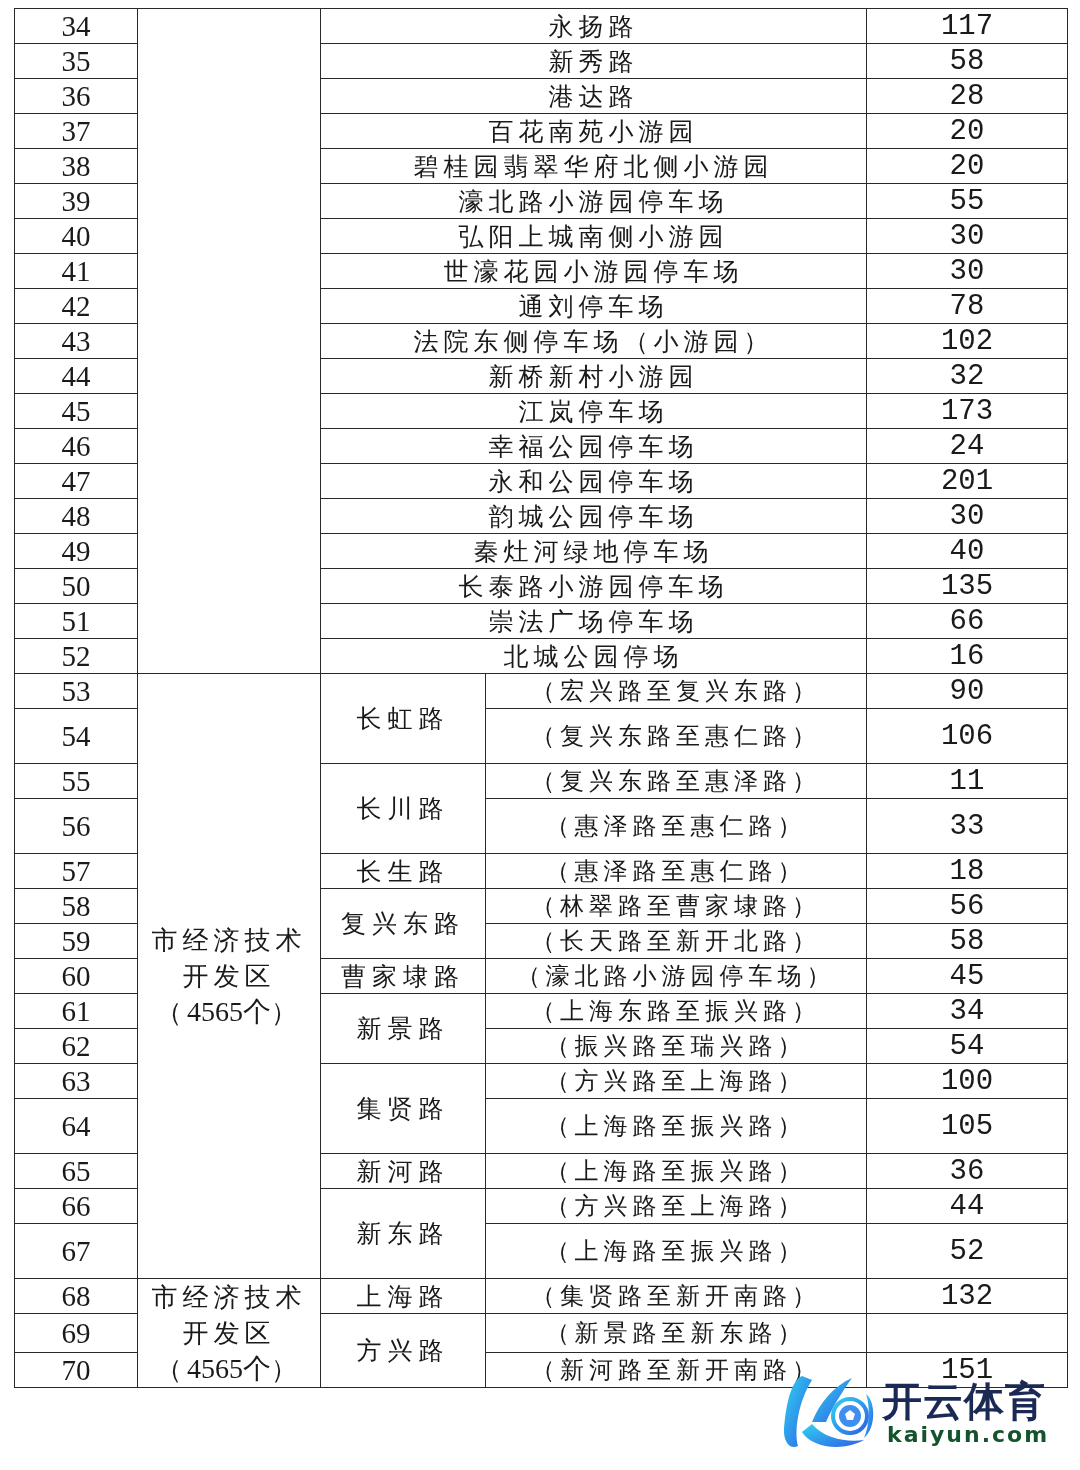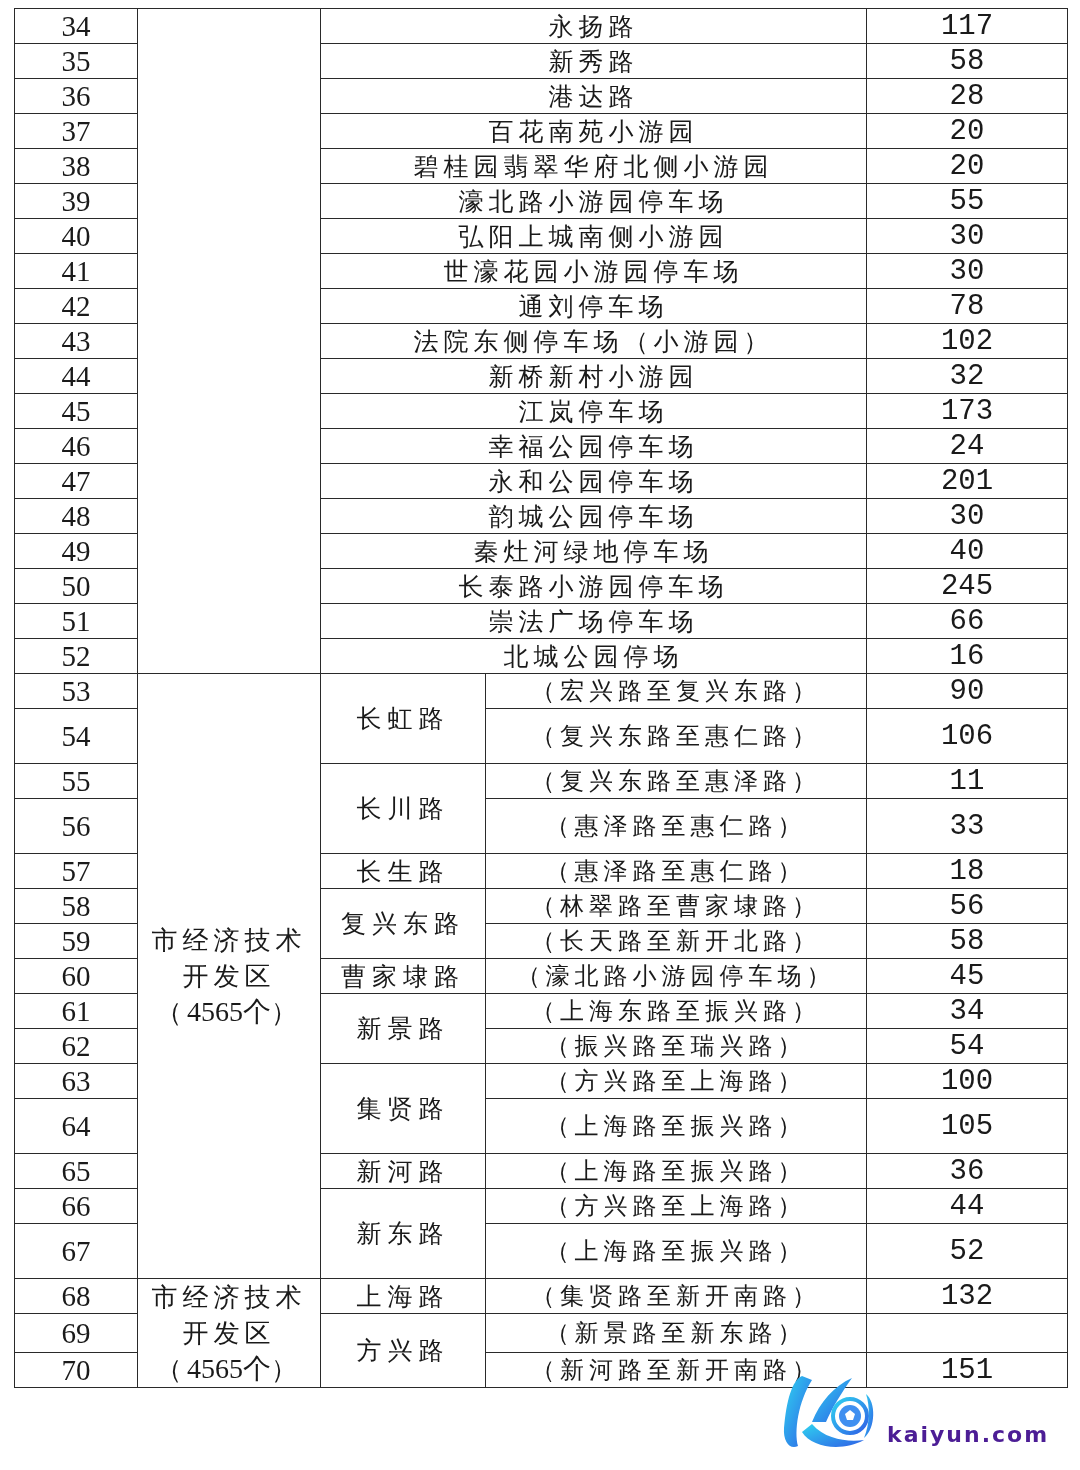--- a/index.html
+++ b/index.html
@@ -17,21 +17,21 @@
   td.district { font-size: 26px; letter-spacing: 5px; line-height: 36px; white-space: normal; }
   td.district .cnt-inline { font-family: "Liberation Serif", serif; font-size: 28px; letter-spacing: 0; }
   tr.h36 td { height: 34px; }
   tr.h55 td { height: 54px; }
   .watermark { position: absolute; left: 772px; top: 1372px; width: 300px; height: 82px;
                pointer-events: none; }
   .wm-k { position: absolute; left: 0; top: 0; width: 110px; height: 82px; }
   .wm-title { position: absolute; left: 110px; top: 2px; font-family: "DejaVu Sans", sans-serif;
               font-weight: bold; font-size: 40px; color: #1b2a55; letter-spacing: 1px; }
   .wm-url { position: absolute; left: 115px; top: 50px; font-family: "DejaVu Sans", sans-serif;
-            font-weight: bold; font-size: 22px; color: #4c1d95; letter-spacing: 2px; }
+            font-weight: bold; font-size: 22px; color: #14532d; letter-spacing: 2px; }
 </style>
 </head>
 <body>
 
 <table class="grid">
   <colgroup>
     <col style="width:123px">
     <col style="width:183px">
     <col style="width:165px">
     <col style="width:381px">
@@ -116,21 +116,21 @@
       <td class="cnt">30</td>
     </tr>
     <tr class="h36">
       <td class="num">49</td>
       <td class="name" colspan="2">秦灶河绿地停车场</td>
       <td class="cnt">40</td>
     </tr>
     <tr class="h36">
       <td class="num">50</td>
       <td class="name" colspan="2">长泰路小游园停车场</td>
-      <td class="cnt">245</td>
+      <td class="cnt">135</td>
     </tr>
     <tr class="h36">
       <td class="num">51</td>
       <td class="name" colspan="2">崇法广场停车场</td>
       <td class="cnt">66</td>
     </tr>
     <tr class="h36">
       <td class="num">52</td>
       <td class="name" colspan="2">北城公园停场</td>
       <td class="cnt">16</td>
@@ -276,14 +276,15 @@
       </linearGradient>
     </defs>
     <path d="M30 4 C20 8 14 30 12 56 C11 70 18 78 26 74 C22 60 26 30 40 8 Z" fill="url(#kg)"></path>
     <path d="M40 50 C48 30 62 14 80 6 C70 20 60 36 54 50 Z" fill="url(#kg)"></path>
     <path d="M30 60 C40 76 70 80 92 68 C76 70 54 68 40 52 Z" fill="url(#kg)"></path>
     <circle cx="78" cy="44" r="17" fill="#ffffff" stroke="url(#kg)" stroke-width="4"></circle>
     <circle cx="78" cy="44" r="11" fill="#3f8ff0"></circle>
     <polygon points="78,38 83,42 81,48 75,48 73,42" fill="#ffffff"></polygon>
     <path d="M94 22 C104 30 104 56 92 66 C98 52 98 34 94 22 Z" fill="url(#kg)"></path>
   </svg>
+  <div class="wm-title">开云体育</div>
   <div class="wm-url">kaiyun.com</div>
 </div>
 
 </body></html>

